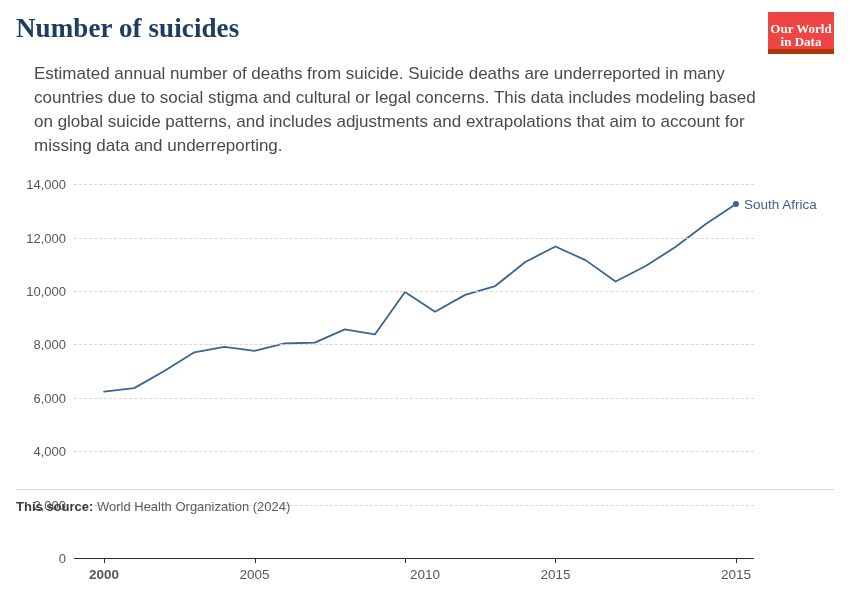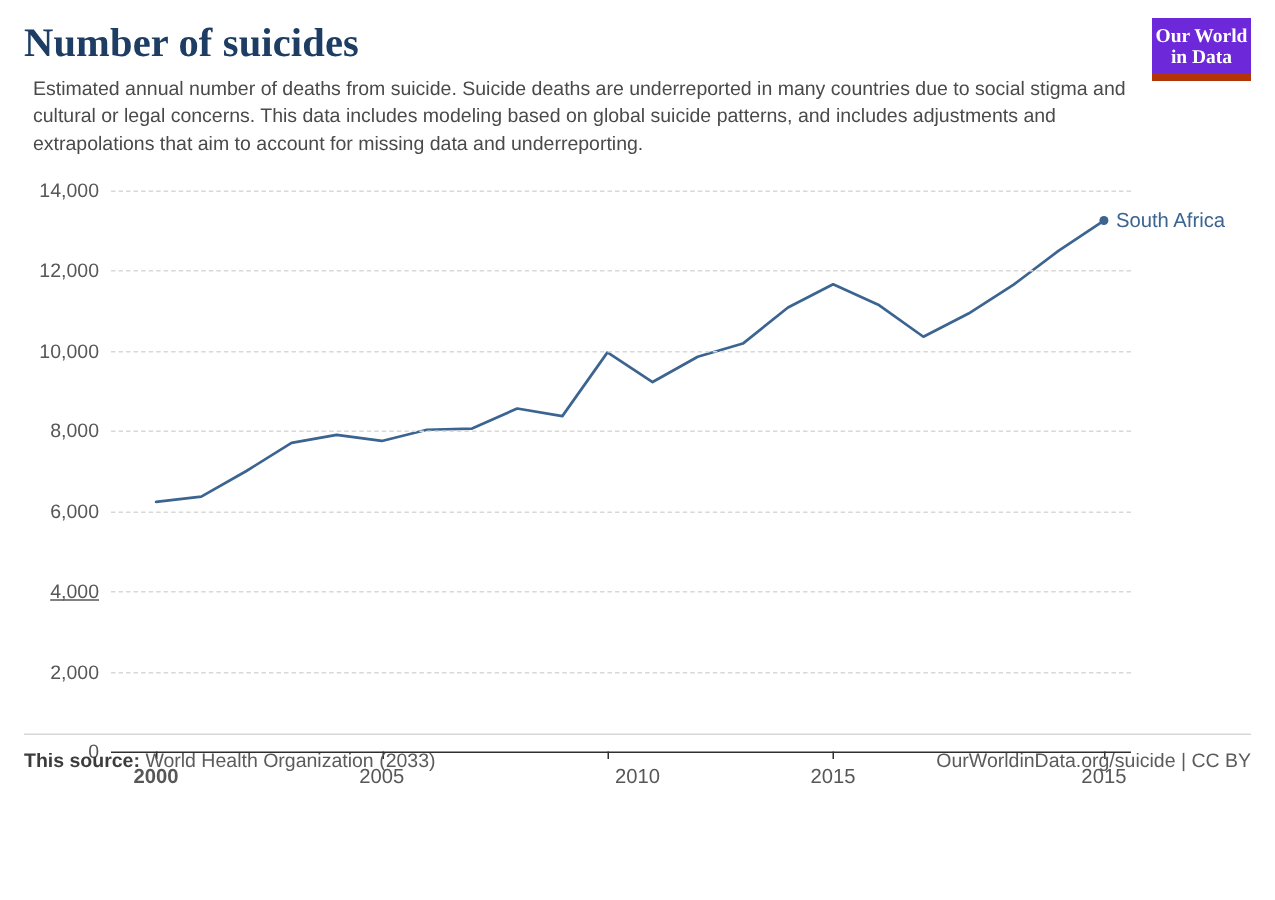--- a/index.html
+++ b/index.html
@@ -28,40 +28,40 @@
   .title {
     font-family: "Liberation Serif", serif;
     font-size: 27px;
     font-weight: 700;
     color: #1d3d63;
     letter-spacing: 0.1px;
     margin: 0 0 6px 0;
     line-height: 1.1;
   }
   .subtitle {
-    font-size: 13px;
+    font-size: 17px;
     line-height: 1.42;
     color: #4a4a4a;
     max-width: 735px;
-    margin: 6px;
+    margin: 18px;
   }
   .owid-logo {
     position: absolute;
     top: -2px;
     right: 0;
     width: 66px;
     height: 42px;
-    background: #6d28d9;
+    background: #ef4444;
     color: #ffffff;
     border-bottom: 5px solid #b13507;
     box-sizing: border-box;
     display: flex;
     flex-direction: column;
     align-items: center;
-    justify-content: center;
+    justify-content: flex-end;
     line-height: 1.05;
   }
   .owid-logo span {
     font-family: "Liberation Serif", serif;
     font-weight: 700;
     font-size: 13px;
     display: block;
     text-align: center;
   }
   
@@ -166,21 +166,21 @@
     <div class="plot" id="plot">
       <svg class="series" id="series-svg" viewBox="0 0 100 100" preserveAspectRatio="none">
           <path d="M4.425 55.500 L8.850 54.571 L13.274 50.000 L17.699 45.000 L22.124 43.571 L26.549 44.643 L30.973 42.643 L35.398 42.429 L39.823 38.857 L44.248 40.214 L48.673 28.857 L53.097 34.143 L57.522 29.643 L61.947 27.286 L66.372 20.857 L70.796 16.714 L75.221 20.357 L79.646 26.071 L84.071 21.929 L88.496 16.786 L92.920 10.714 L97.345 5.357" fill="none" stroke="#3b6491" stroke-width="1.8" vector-effect="non-scaling-stroke" stroke-linejoin="round" stroke-linecap="round"></path>
           <circle cx="97.34513274336322" cy="5.35714285714286" r="3" fill="#3b6491" vector-effect="non-scaling-stroke" transform="translate(97.34513274336322,5.35714285714286) scale(0.14705882352941177,0.26737967914438504) translate(-97.34513274336322,-5.35714285714286)"></circle>
         </svg>
     <div class="gridline zero" style="top: 100%;"></div>
         <div class="ytick" style="top: 100%;">0</div>
         <div class="gridline" style="top: 85.7143%;"></div>
         <div class="ytick" style="top: 85.7143%; margin-left: 16px;">2,000</div>
         <div class="gridline" style="top: 71.4286%;"></div>
-        <div class="ytick" style="top: 71.4286%; text-decoration: underline;">4,000</div>
+        <div class="ytick" style="top: 71.4286%;">4,000</div>
         <div class="gridline" style="top: 57.1429%;"></div>
         <div class="ytick" style="top: 57.1429%;">6,000</div>
         <div class="gridline" style="top: 42.8571%;"></div>
         <div class="ytick" style="top: 42.8571%; margin-left: 32px;">8,000</div>
         <div class="gridline" style="top: 28.5714%;"></div>
         <div class="ytick" style="top: 28.5714%;">10,000</div>
         <div class="gridline" style="top: 14.2857%;"></div>
         <div class="ytick" style="top: 14.2857%;">12,000</div>
         <div class="gridline" style="top: 0%;"></div>
         <div class="ytick" style="top: 0%;">14,000</div>
@@ -194,18 +194,17 @@
         <div class="xtick" style="left: 70.7965%;">2015</div>
         <div class="xtickmark" style="left: 97.3451%;"></div>
         <div class="xtick" style="left: 97.3451%;">2015</div>
         <div class="series-label" style="left: calc(97.3451% + 8px); top: 5.35714%; text-align: right;">South Africa</div>
       </div>
   </div>
 
   <div class="footer">
     <div>
       <span class="src-label">This source:</span>
-      <span>World Health Organization (2033)</span>
+      <span>World Health Organization (2024)</span>
     </div>
-    <div class="right">OurWorldinData.org/suicide | CC BY</div>
   </div>
 
 </div>
 
 </body></html>

